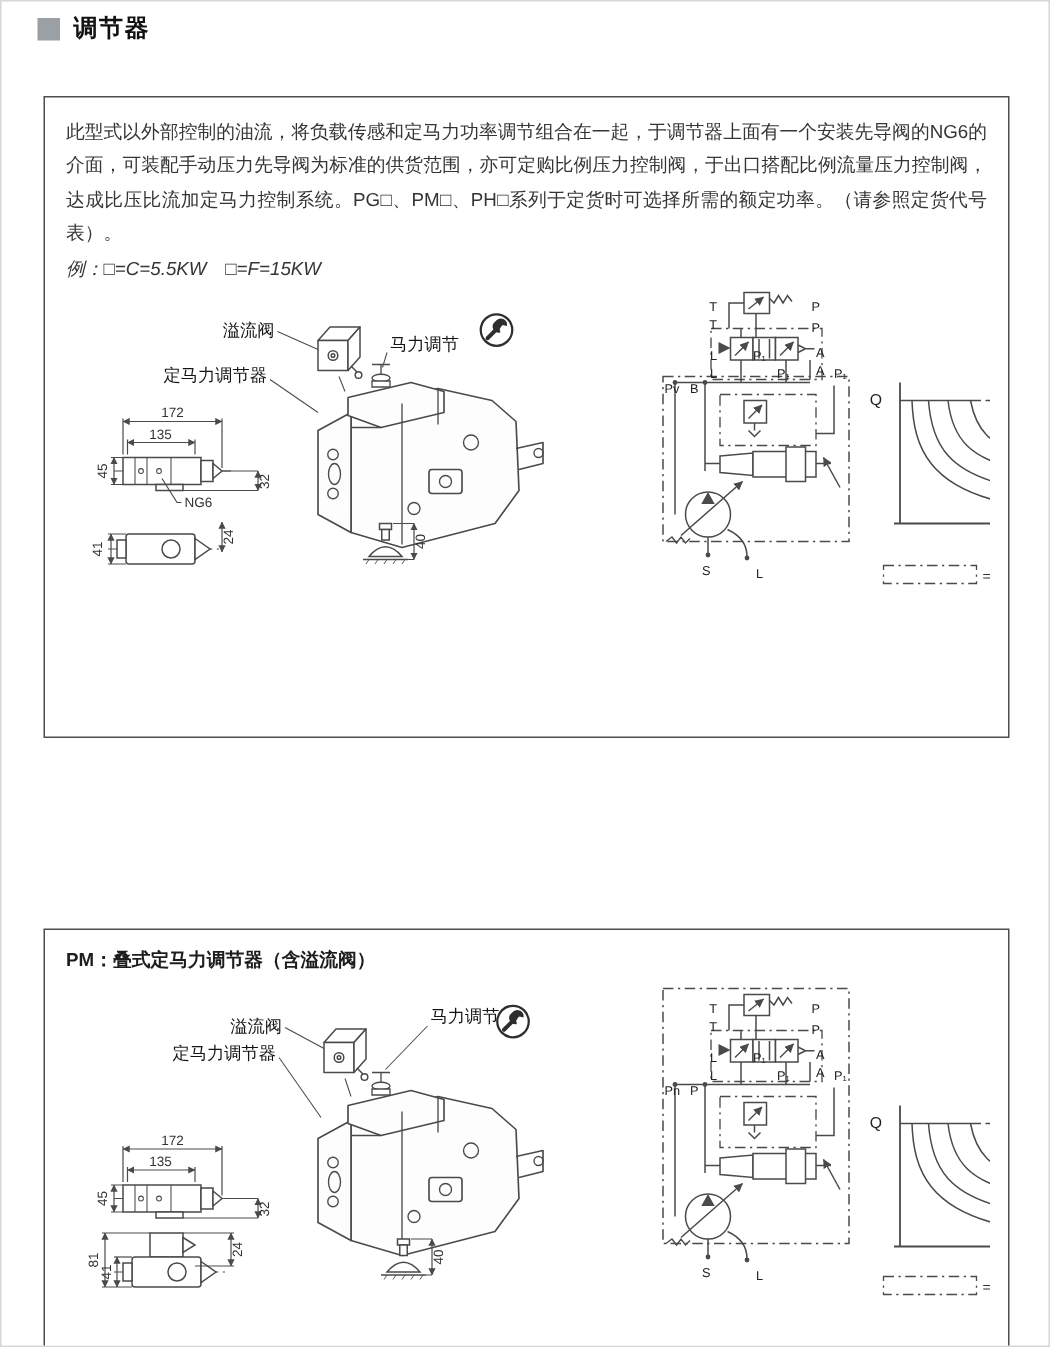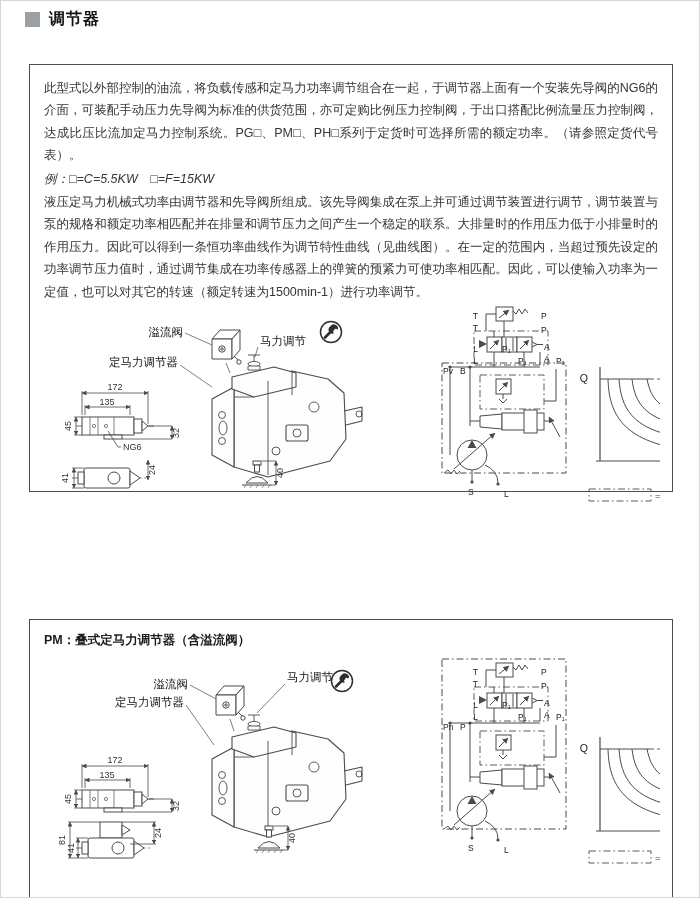--- a/index.html
+++ b/index.html
@@ -152,21 +152,20 @@
   </svg>
 
   <div class="hdr">
     <span class="sq"></span>
     <span class="ttl">调节器</span>
   </div>
 
   <div class="panel p1">
     <p>此型式以外部控制的油流，将负载传感和定马力功率调节组合在一起，于调节器上面有一个安装先导阀的NG6的介面，可装配手动压力先导阀为标准的供货范围，亦可定购比例压力控制阀，于出口搭配比例流量压力控制阀，达成比压比流加定马力控制系统。PG□、PM□、PH□系列于定货时可选择所需的额定功率。（请参照定货代号表）。</p>
     <p class="ex">例：□=C=5.5KW　□=F=15KW</p>
-    <p>液压定马力机械式功率由调节器和先导阀所组成。该先导阀集成在泵上并可通过调节装置进行调节，调节装置与泵的规格和额定功率相匹配并在排量和调节压力之间产生一个稳定的联系。大排量时的作用压力低于小排量时的作用压力。因此可以得到一条恒功率曲线作为调节特性曲线（见曲线图）。在一定的范围内，当超过预先设定的功率调节压力值时，通过调节集成在功率传感器上的弹簧的预紧力可使功率相匹配。因此，可以使输入功率为一定值，也可以对其它的转速（额定转速为1500min-1）进行功率调节。</p>
 
 
     <svg width="616" height="236" viewBox="0 0 616 236">
 
       <text class="callout" x="139" y="33" text-anchor="end">溢流阀</text>
       <path class="thin" d="M141,30 L168,42"></path>
       <use href="#sym-cube" transform="translate(168,22)"></use>
       <path class="thin" d="M182,60 L186,70"></path>
       <text class="callout" x="216" y="42">马力调节</text>
       <path class="thin" d="M214,44 L211,54"></path>

